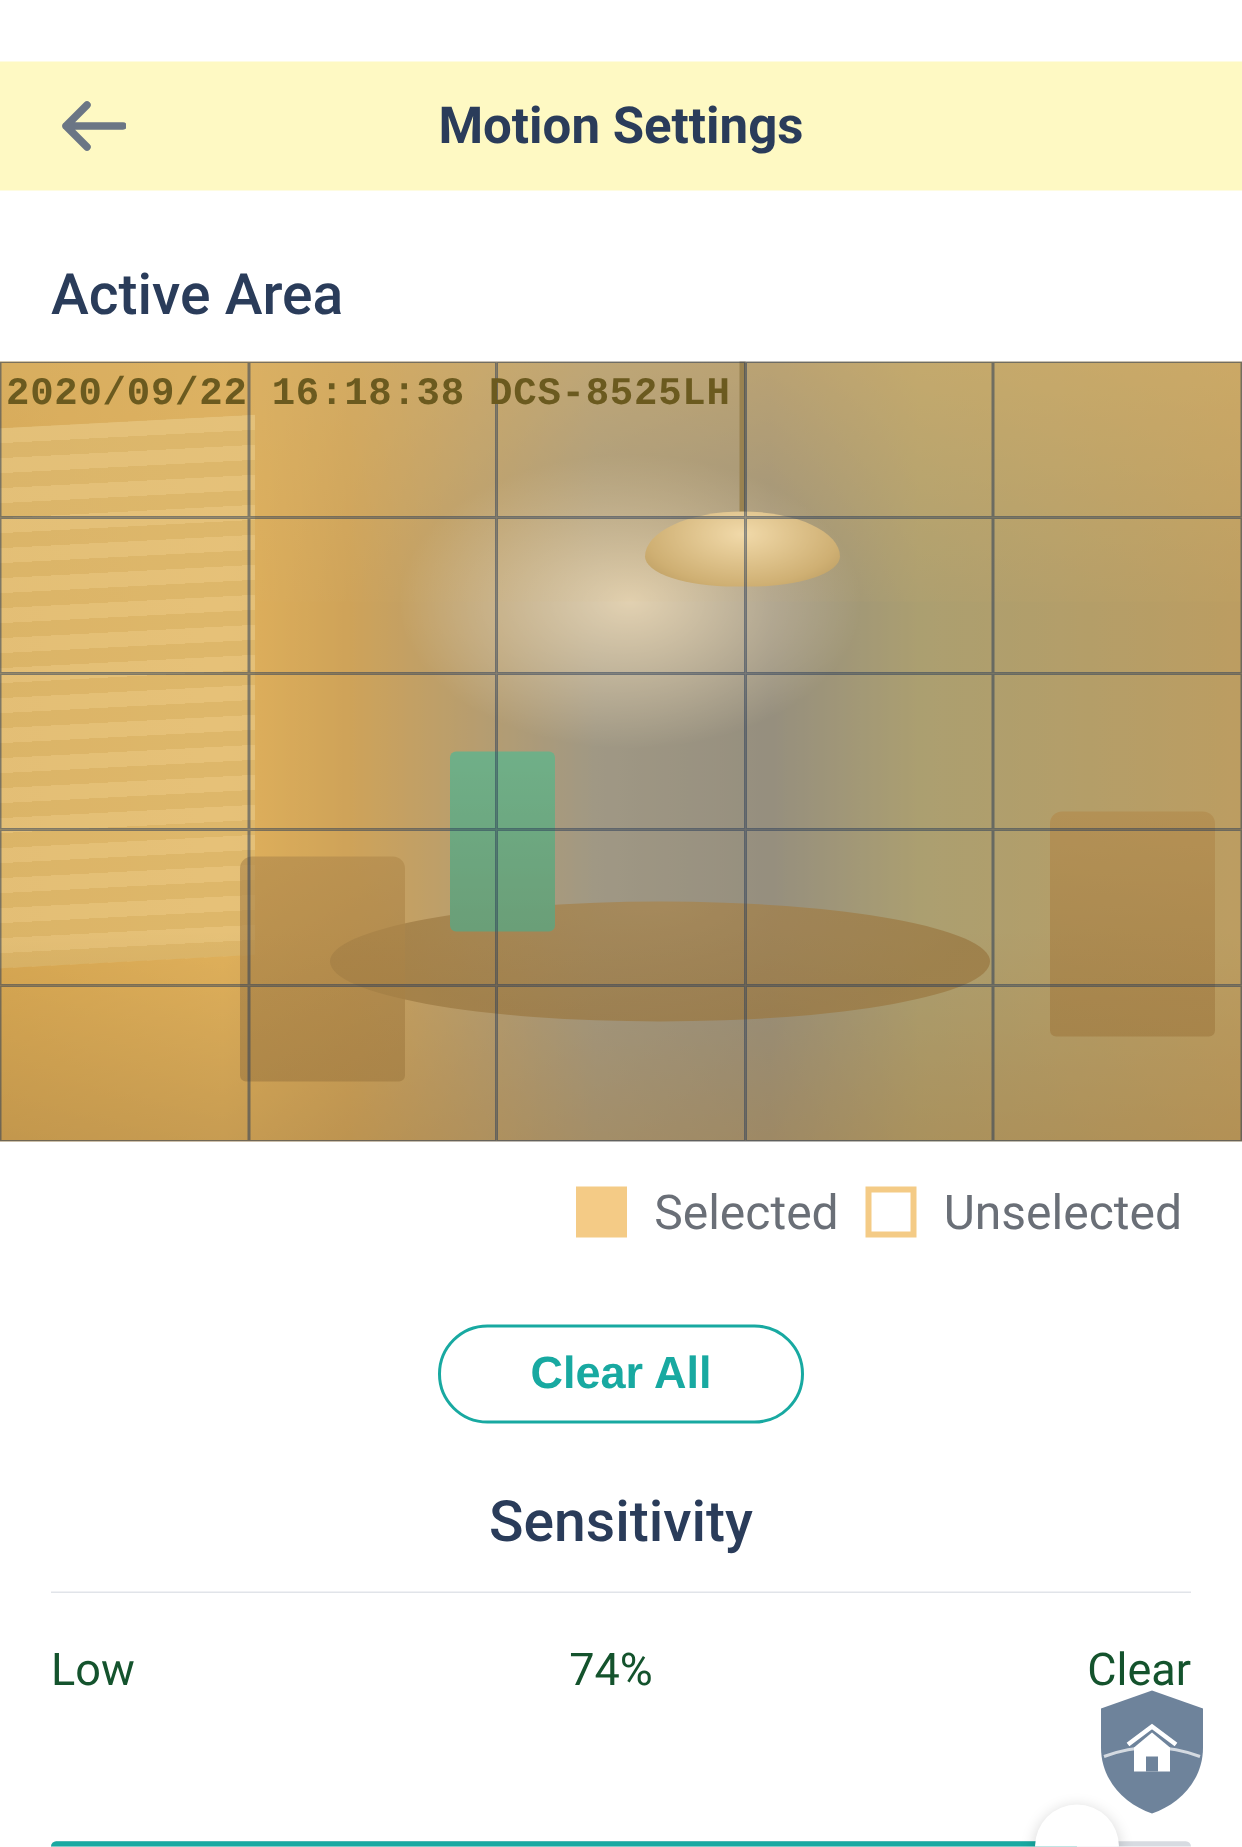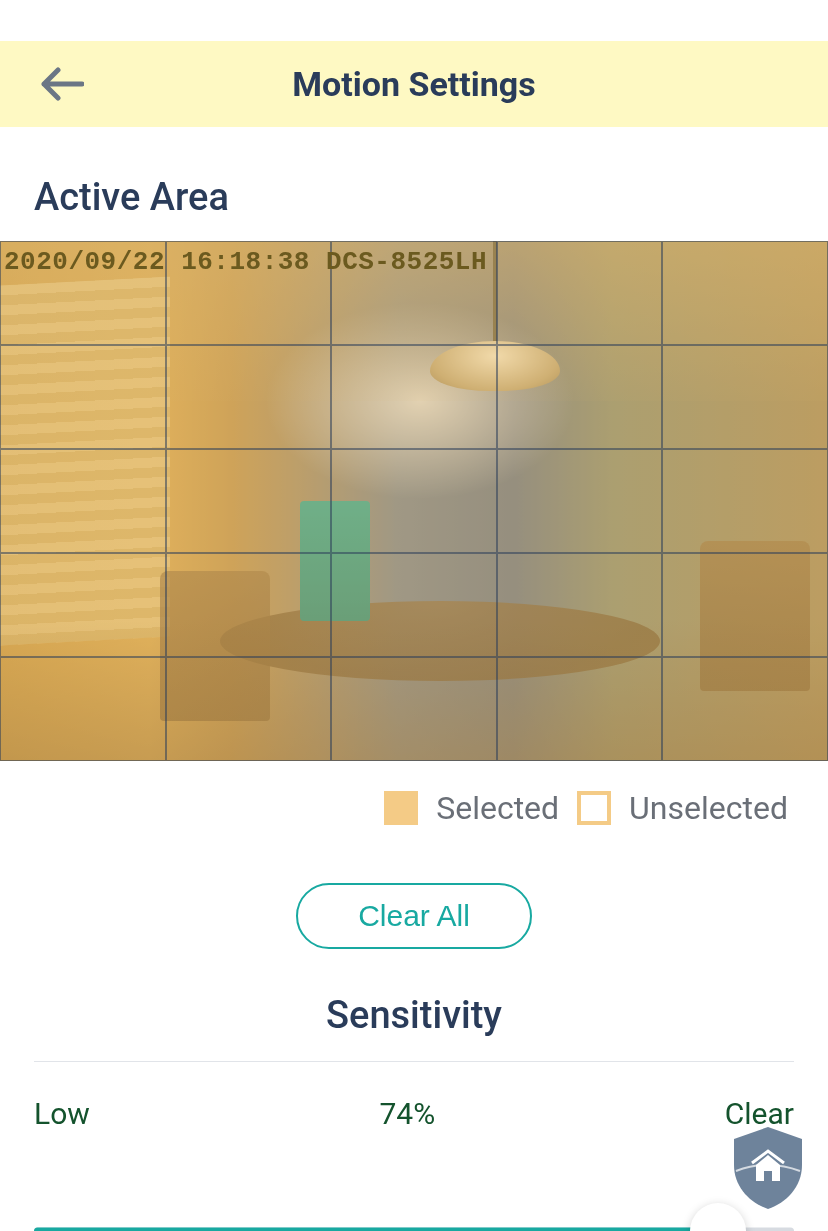--- a/index.html
+++ b/index.html
@@ -157,21 +157,21 @@
   .clear-btn-wrap {
     display: flex;
     justify-content: center;
     padding: 56px 0 36px 0;
   }
   .clear-btn {
     border: 2px solid #18a9a1;
     color: #18a9a1;
     background: #fff;
     font-size: 30px;
-    font-weight: 400;
+    font-weight: 700;
     padding: 14px 60px;
     border-radius: 999px;
     cursor: pointer;
   }
   .sensitivity-section {
     padding: 8px 34px 0 34px;
   }
   .divider {
     height: 1px;
     background: #e1e4e9;

